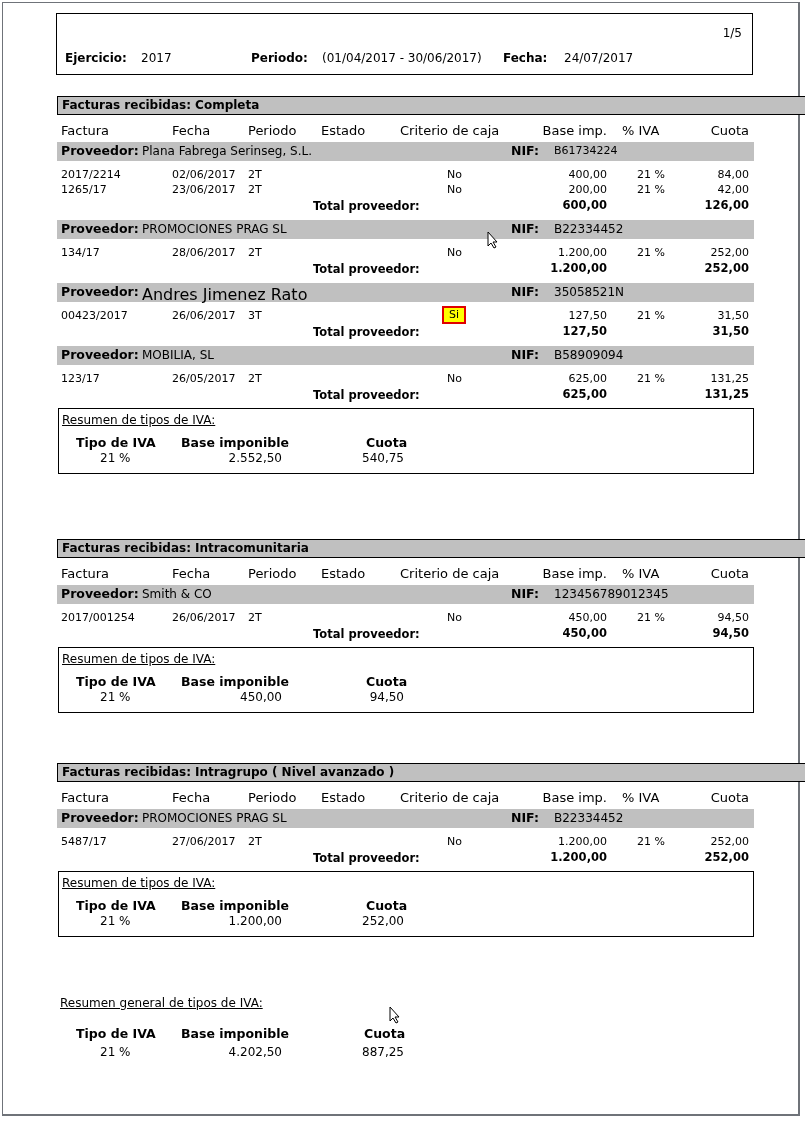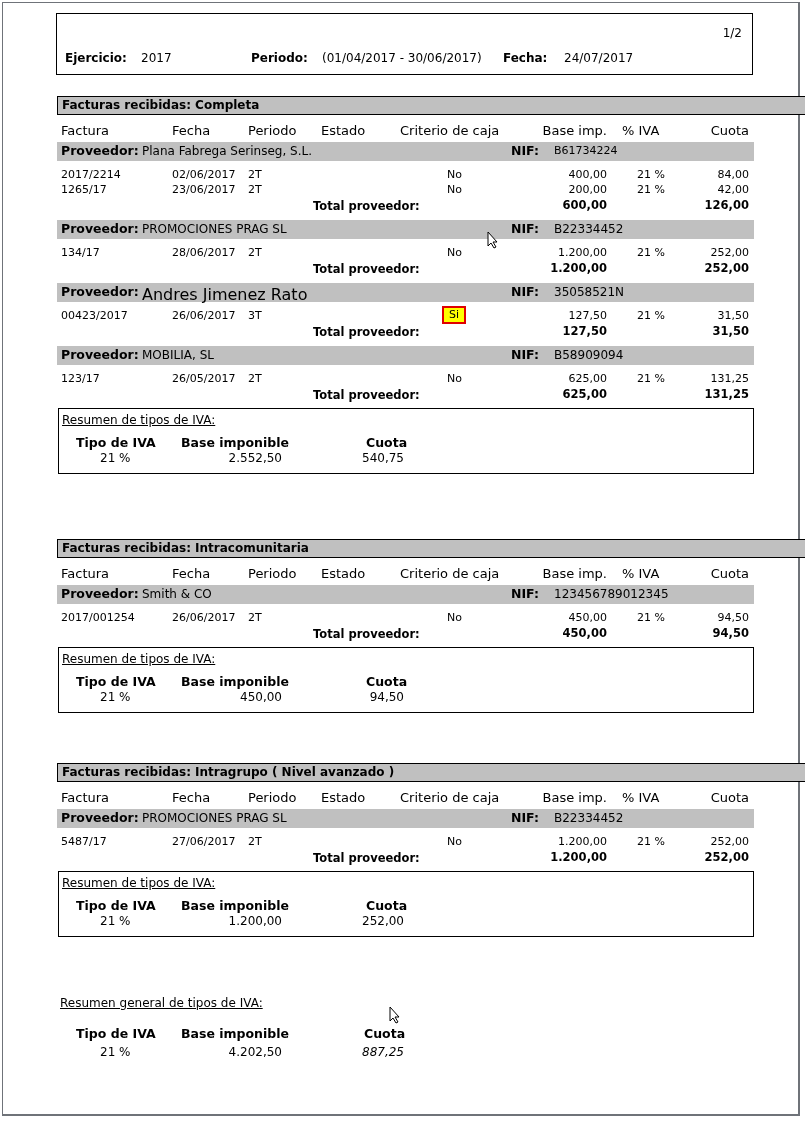--- a/index.html
+++ b/index.html
@@ -26,21 +26,21 @@
   .sum-hdr { font-size: 12.5px; font-weight: bold; }
   .sum-val { font-size: 12px; }
   .cursor { position: absolute; width: 12px; height: 18px; }
 </style>
 </head>
 <body>
 
 <div class="page"></div>
 
 <div class="hdr-box">
-  <span class="abs pagenum">1/2</span>
+  <span class="abs pagenum">1/5</span>
   <span class="abs lbl" style="left:8px">Ejercicio:</span>
   <span class="abs val" style="left:84px">2017</span>
   <span class="abs lbl" style="left:194px">Periodo:</span>
   <span class="abs val" style="left:265px">(01/04/2017 - 30/06/2017)</span>
   <span class="abs lbl" style="left:446px">Fecha:</span>
   <span class="abs val" style="left:507px">24/07/2017</span>
 </div>
 
 <div id="content">
     <div class="section-bar" style="top:96px">Facturas recibidas: Completa</div>
@@ -193,21 +193,21 @@
     <span class="abs sum-val r" style="left:330px; width:74px; top:914px">252,00</span>
   </div>
 
 <div>
   <span class="abs sum-title" style="left:60px; top:996px;">Resumen general de tipos de IVA:</span>
   <span class="abs sum-hdr" style="left:76px; top:1026px;">Tipo de IVA</span>
   <span class="abs sum-hdr" style="left:181px; top:1026px;">Base imponible</span>
   <span class="abs sum-hdr" style="left:364px; top:1026px;">Cuota</span>
   <span class="abs sum-val" style="left:100px; top:1045px;">21 %</span>
   <span class="abs sum-val r" style="left:182px; width:100px; top:1045px;">4.202,50</span>
-  <span class="abs sum-val r" style="left:330px; width:74px; top:1045px;font-style:italic;">887,25</span>
+  <span class="abs sum-val r" style="left:330px; width:74px; top:1045px;">887,25</span>
 </div>
 
 <svg class="cursor" style="left:487px; top:231px;" viewBox="0 0 12 18">
   <path d="M1 1 L1 15 L4 12 L7 17 L9 16 L6 11 L10 11 Z" fill="#fff" stroke="#000" stroke-width="1"></path>
 </svg>
 <svg class="cursor" style="left:389px; top:1006px;" viewBox="0 0 12 18">
   <path d="M1 1 L1 15 L4 12 L7 17 L9 16 L6 11 L10 11 Z" fill="#fff" stroke="#000" stroke-width="1"></path>
 </svg>
 
 </body></html>

